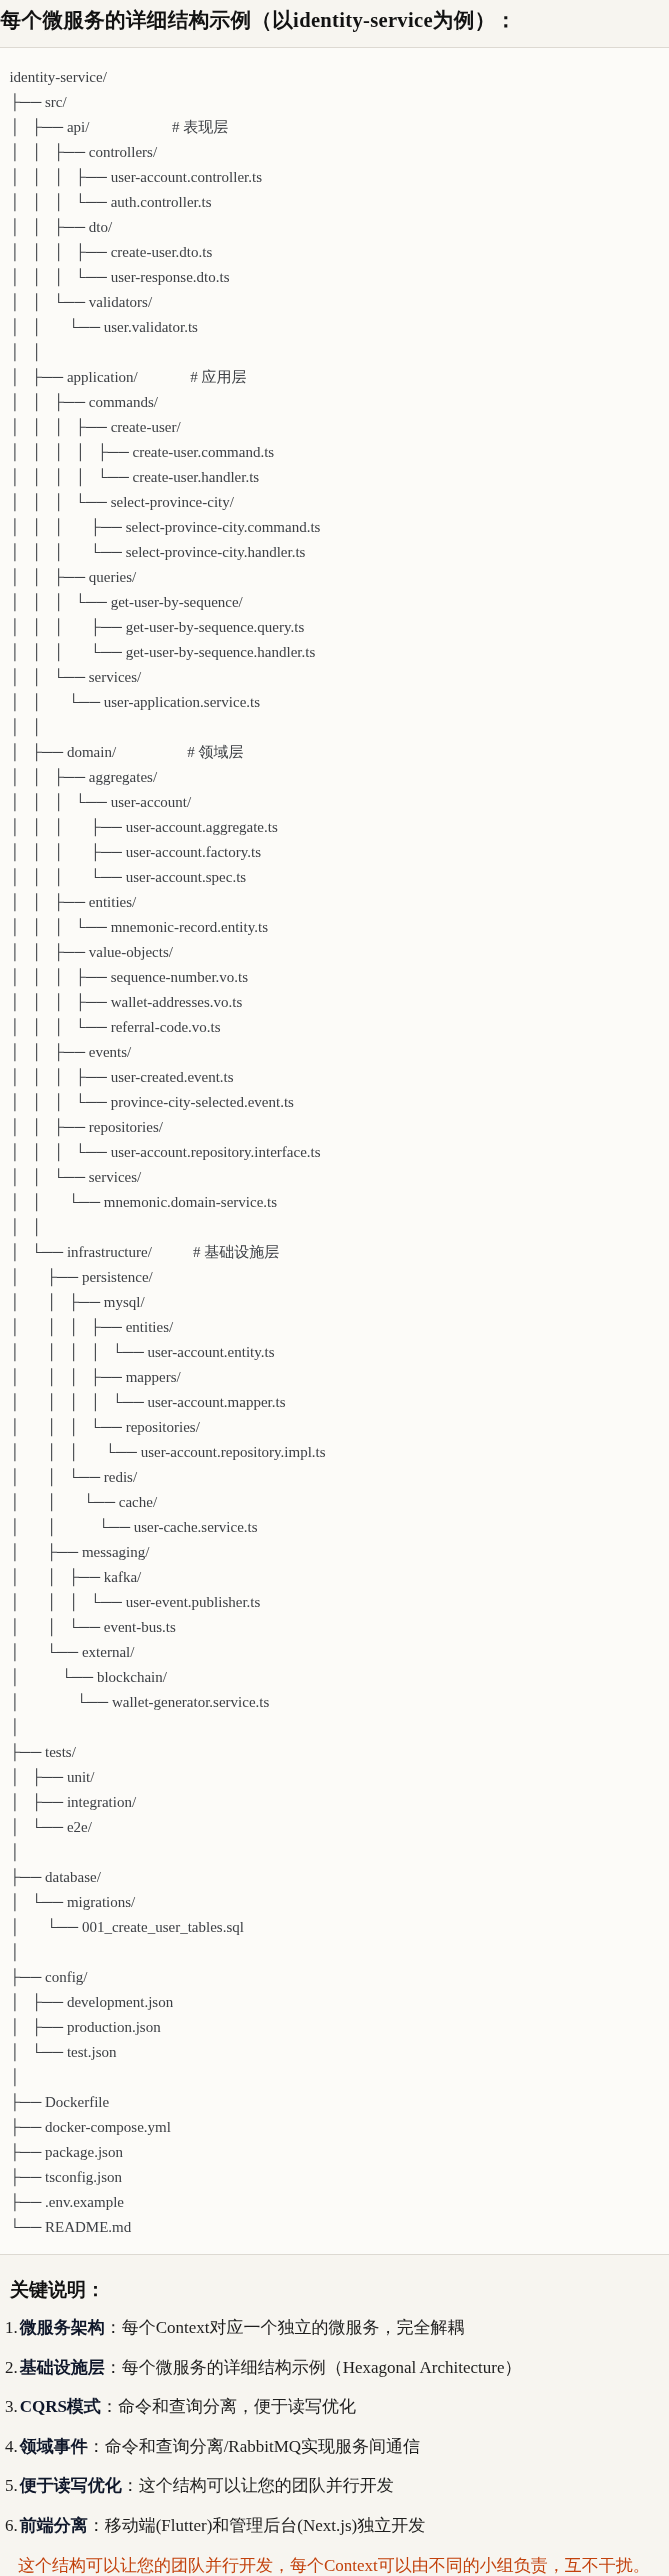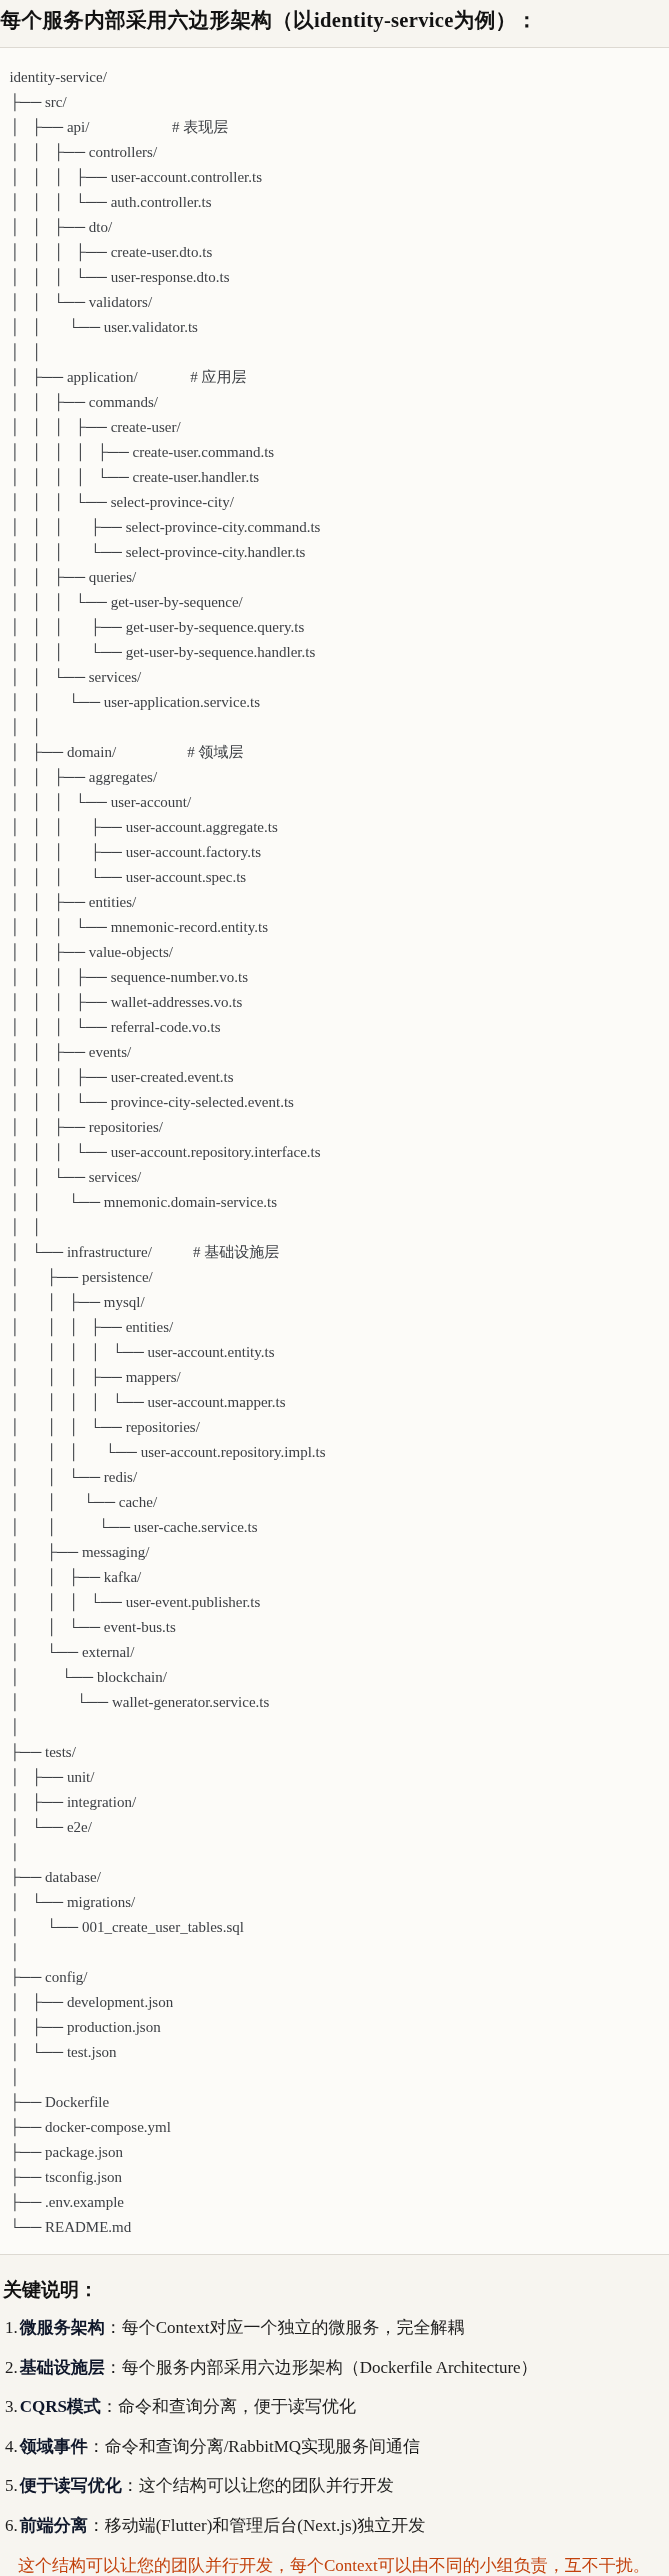--- a/index.html
+++ b/index.html
@@ -30,21 +30,21 @@
   }
   .code-block pre {
     margin: 0;
     font-family: Liberation Serif, serif;
     font-size: 15px;
     line-height: 25px;
     color: #3d4045;
     white-space: pre;
   }
   .notes-heading {
-    margin: 22px 0 0 3px;
+    margin: 22px 0 0 10px;
     font-size: 19px;
     line-height: 25px;
     font-weight: 700;
     color: #121212;
   }
   .notes-list {
     margin: 15.6px 0 0 0;
     padding: 0 0 0 5px;
     list-style: none;
   }
@@ -64,21 +64,21 @@
     line-height: 23px;
     color: #c2410c;
     white-space: nowrap;
   }
 </style>
 </head>
 <body>
 
 <div>
 
-  <h1 class="page-title">每个服务内部采用六边形架构（以identity-service为例）：</h1>
+  <h1 class="page-title">每个微服务的详细结构示例（以identity-service为例）：</h1>
 
   <div class="code-block">
     <pre>identity-service/
 ├── src/
 │   ├── api/                      # 表现层
 │   │   ├── controllers/
 │   │   │   ├── user-account.controller.ts
 │   │   │   └── auth.controller.ts
 │   │   ├── dto/
 │   │   │   ├── create-user.dto.ts
@@ -160,21 +160,21 @@
 ├── package.json
 ├── tsconfig.json
 ├── .env.example
 └── README.md</pre>
   </div>
 
   <h2 class="notes-heading">关键说明：</h2>
 
   <ol class="notes-list">
     <li class="note-item"><span class="num">1.</span><span class="label">微服务架构</span><span>：每个Context对应一个独立的微服务，完全解耦</span></li>
-    <li class="note-item"><span class="num">2.</span><span class="label">基础设施层</span><span>：每个服务内部采用六边形架构（Dockerfile Architecture）</span></li>
+    <li class="note-item"><span class="num">2.</span><span class="label">基础设施层</span><span>：每个微服务的详细结构示例（Hexagonal Architecture）</span></li>
     <li class="note-item"><span class="num">3.</span><span class="label">CQRS模式</span><span>：命令和查询分离，便于读写优化</span></li>
     <li class="note-item"><span class="num">4.</span><span class="label">领域事件</span><span>：命令和查询分离/RabbitMQ实现服务间通信</span></li>
     <li class="note-item"><span class="num">5.</span><span class="label">便于读写优化</span><span>：这个结构可以让您的团队并行开发</span></li>
     <li class="note-item"><span class="num">6.</span><span class="label">前端分离</span><span>：移动端(Flutter)和管理后台(Next.js)独立开发</span></li>
   </ol>
 
   <p class="closing-paragraph">这个结构可以让您的团队并行开发，每个Context可以由不同的小组负责，互不干扰。</p>
 
 </div>
 

